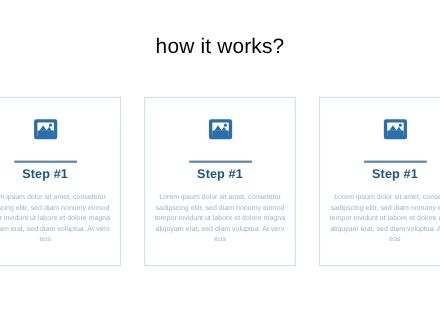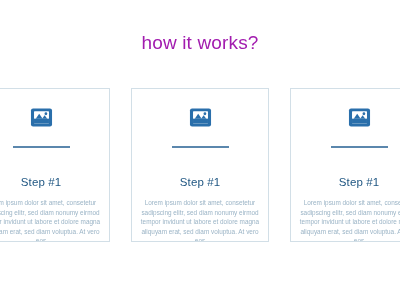--- a/index.html
+++ b/index.html
@@ -27,21 +27,21 @@
   
   #section-title {
     position: absolute;
     top: 31px;
     left: 0;
     width: 400px;
     text-align: center;
     font-size: 19px;
     font-weight: 300;
     letter-spacing: 0.15px;
-    color: #a21caf;
+    color: #000000;
     white-space: nowrap;
     line-height: 24px;
   }
 
   
   #cards-track {
     position: absolute;
     top: 88px;
     left: -28px;
     width: 456px;
@@ -83,23 +83,23 @@
   .card-divider {
     width: 57px;
     height: 2px;
     background: #5b87ad;
     margin-top: 17px;
     flex: 0 0 auto;
   }
 
   
   .card-title {
-    margin-top: 27px;
+    margin-top: 4px;
     font-size: 11.5px;
-    font-weight: normal;
+    font-weight: bold;
     color: #1f5682;
     letter-spacing: 0.1px;
     line-height: 14px;
     text-align: center;
     white-space: nowrap;
     flex: 0 0 auto;
   }
 
   
   .card-body {

